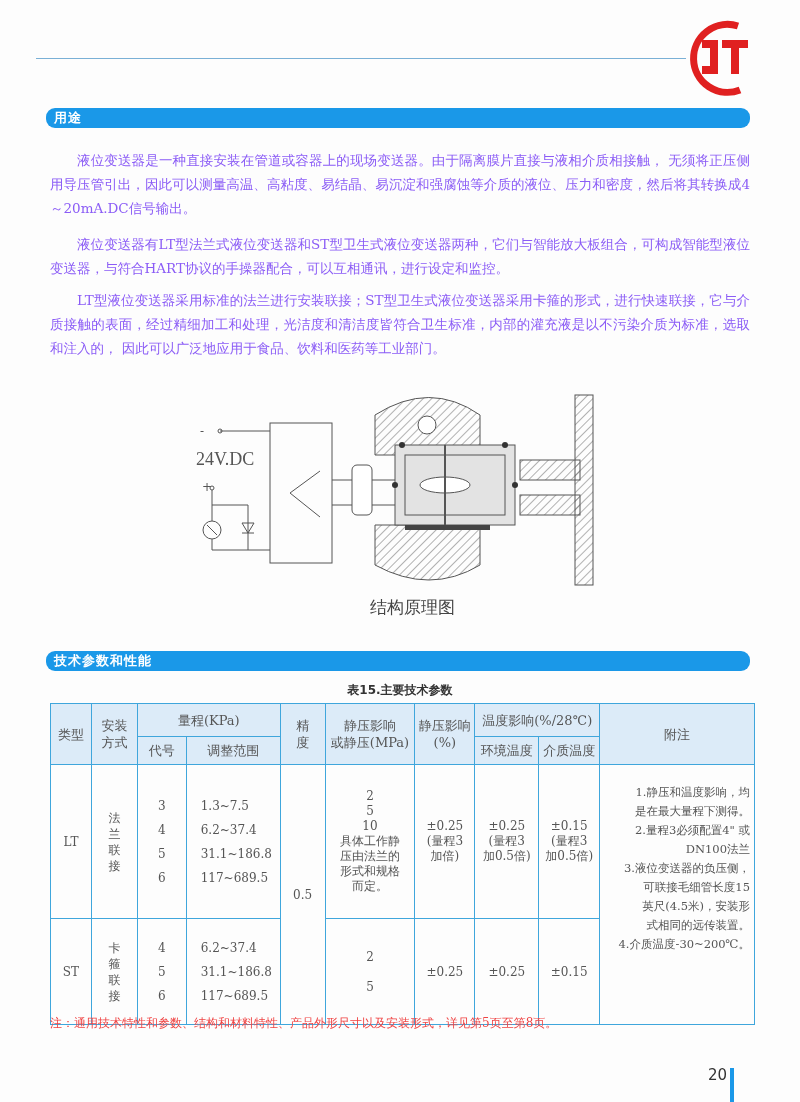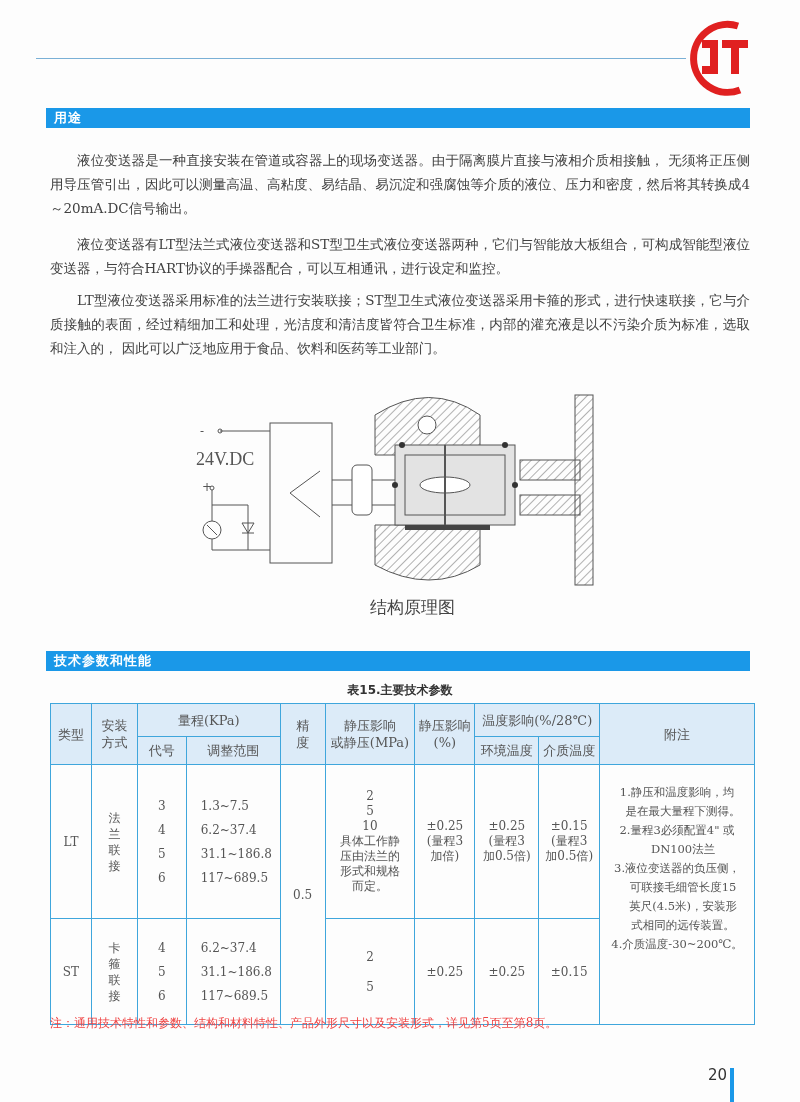--- a/index.html
+++ b/index.html
@@ -1,31 +1,31 @@
 <!DOCTYPE html>
 <html><head>
 <meta charset="utf-8">
 <style>
   html,body{margin:0;padding:0;}
   body{width:800px;height:1102px;position:relative;background:#fdfdfd;font-family:"DejaVu Serif","Liberation Serif",serif;color:#555;overflow:hidden;}
   .abs{position:absolute;}
   .topline{left:36px;top:58px;width:650px;height:1px;background:#7ab0d6;}
   .logo{left:680px;top:18px;width:80px;height:80px;}
-  .bar{left:46px;height:20px;width:704px;background:#1a98e8;}
+  .bar{left:46px;height:20px;width:704px;background:#1a98e8;border-radius:9px;}
   .bar span{position:absolute;left:8px;top:1px;font-family:"DejaVu Sans","Liberation Sans",sans-serif;color:#fff;font-size:13px;font-weight:bold;letter-spacing:1px;}
-  .para{left:50px;width:700px;font-size:13.5px;line-height:24px;color:#404040;text-indent:27px;margin:0;text-align:justify;}
+  .para{left:50px;width:700px;font-size:13.5px;line-height:24px;color:#8b5cf6;text-indent:27px;margin:0;text-align:justify;}
   .diagram{left:190px;top:385px;width:420px;height:210px;}
   .caption{left:370px;top:596px;font-family:"DejaVu Sans","Liberation Sans",sans-serif;font-size:17px;color:#444;}
   .tbltitle{left:0;width:800px;top:682px;text-align:center;font-family:"DejaVu Sans","Liberation Sans",sans-serif;font-size:12px;font-weight:bold;color:#333;}
   table{position:absolute;left:50px;top:703px;width:705px;border-collapse:collapse;font-size:12px;color:#555;}
   td,th{border:1.5px solid #3fa6dc;text-align:center;vertical-align:middle;padding:0;font-weight:normal;}
   th{background:#dcebf8;color:#555;font-size:13px;line-height:17px;}
   .lines div{line-height:24px;}
   .lines2 div{line-height:15px;}
-  .remarks{text-align:center;padding:0 4px;font-size:11.5px;line-height:19px;vertical-align:top;padding-top:18px;}
+  .remarks{text-align:right;padding:0 4px;font-size:11.5px;line-height:19px;vertical-align:top;padding-top:18px;}
   .remarks div.ind{padding-left:12px;}
   .note{left:50px;top:1015px;font-size:12px;color:#ef4444;}
   .pagenum{left:708px;top:1066px;font-family:"DejaVu Sans","Liberation Sans",sans-serif;font-size:15px;color:#333;}
   .pagebar{left:730px;top:1068px;width:4px;height:34px;background:#1a98e8;}
 </style>
 </head>
 <body>
 
 <div class="abs topline"></div>
 <svg class="abs logo" viewBox="0 0 80 80">

